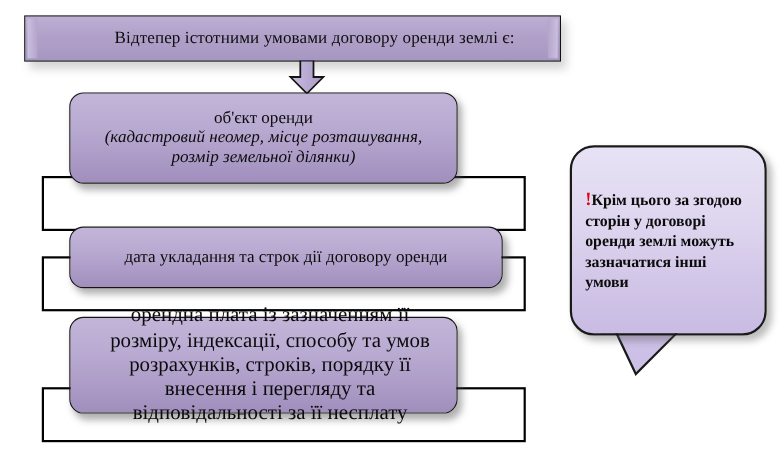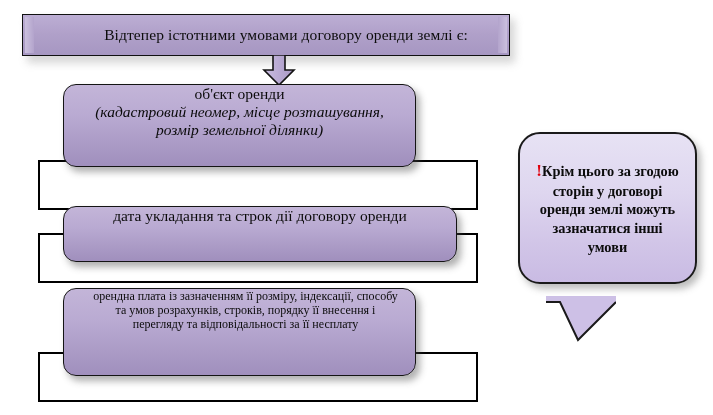--- a/index.html
+++ b/index.html
@@ -25,33 +25,33 @@
   .arrow svg{display:block;}
 
   
   .bracket{position:absolute;border:2px solid #000;box-sizing:border-box;background:transparent;}
 
   
   .rbox{position:absolute;border:1.6px solid #141414;box-sizing:border-box;
      border-radius:13px;
      background:linear-gradient(180deg,#c3b5d8 0%,#b9aad2 38%,#ab9bc6 72%,#a08fbd 100%);
      box-shadow:4px 5px 7px rgba(80,80,80,.45);
-     display:flex;align-items:flex-start;justify-content:center;text-align:center;
+     display:flex;align-items:center;justify-content:center;text-align:center;
      color:#0b0b0b;}
   .rbox .inner{padding:0 16px;width:100%;}
   .rbox .t1{font-size:15.5px;line-height:1.14;}
   .rbox .t2{font-size:15.5px;line-height:1.16;font-style:italic;}
-  .rbox .t3{font-size:12px;line-height:1.17;margin-left:12px;}
+  .rbox .t3{font-size:19px;line-height:1.17;margin-left:12px;}
 
   
-  .bubble{position:absolute;left:518px;top:132px;width:179px;height:152px;
+  .bubble{position:absolute;left:518px;top:132px;width:179px;height:173px;
      border:2px solid #1a1a1a;box-sizing:border-box;border-radius:22px;
      background:linear-gradient(180deg,#e7e2f4 0%,#ded6ef 40%,#d2c6e8 72%,#c9bbe3 100%);
      box-shadow:4px 5px 7px rgba(90,90,90,.40);
-     display:flex;align-items:center;justify-content:center;text-align:center;}
+     display:flex;align-items:center;justify-content:center;}
   .bubble .btext{font-size:14.4px;line-height:1.30;font-weight:bold;color:#0b0b0b;padding:0 12px;}
   .bang{color:#e0000d;font-weight:bold;font-size:17px;}
   .tail{position:absolute;left:546px;top:296px;width:70px;height:46px;}
   .tail svg{display:block;}
 </style>
 </head>
 <body>
 
 <div class="stage">
 

